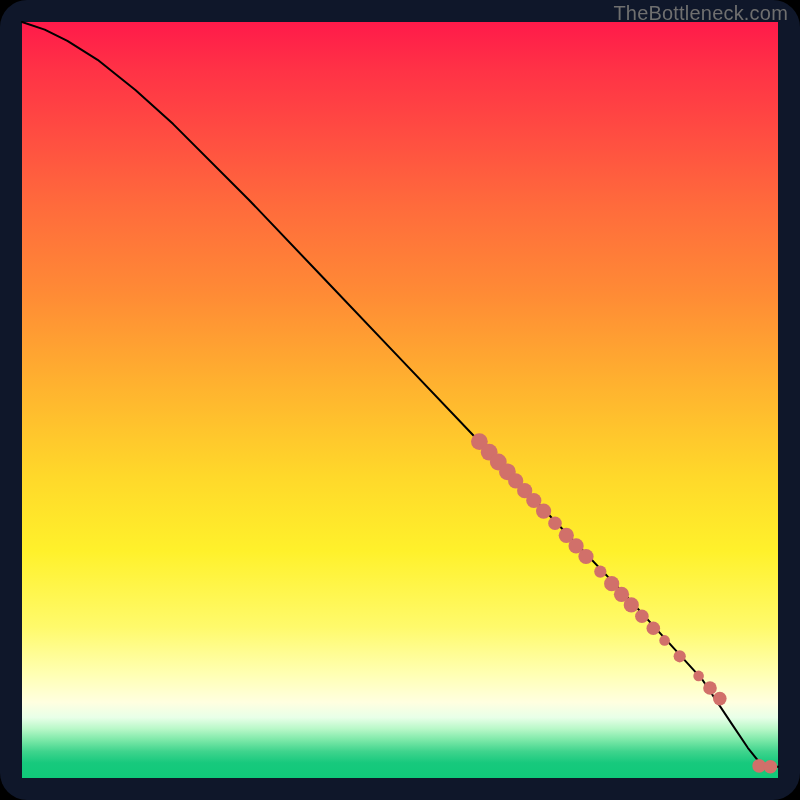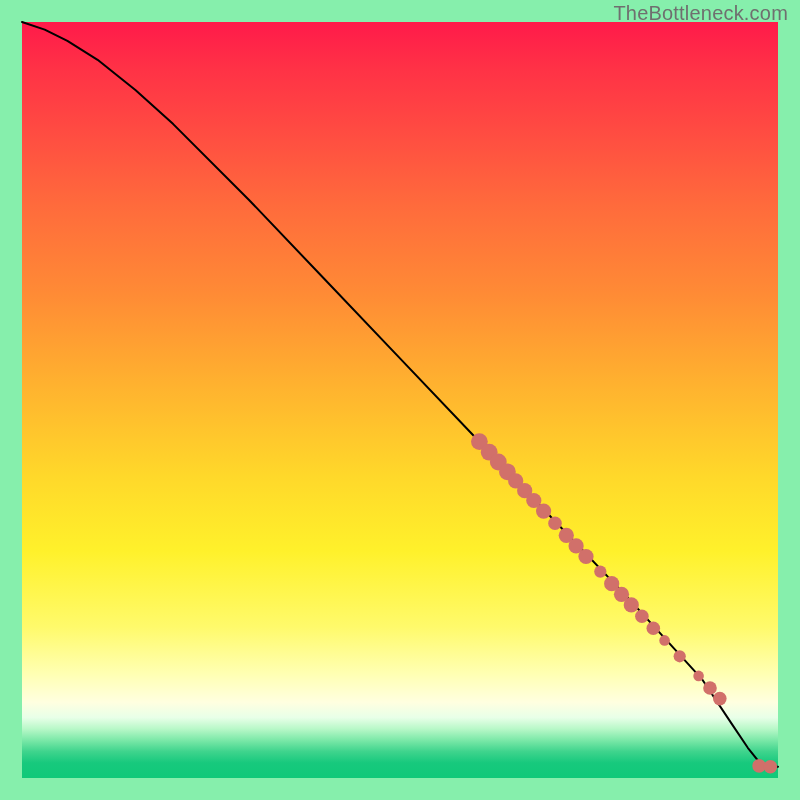--- a/index.html
+++ b/index.html
@@ -8,21 +8,22 @@
     width: 800px;
     height: 800px;
     background: #000;
     overflow: hidden;
     font-family: Arial, Helvetica, sans-serif;
   }
   .stage {
     position: relative;
     width: 800px;
     height: 800px;
-    background: #86efac;
+    background: #0f172a;
+    border-radius: 27px;
   }
   .plot-area {
     position: absolute;
     left: 22px;
     top: 22px;
     width: 756px;
     height: 756px;
     
     background: linear-gradient(to bottom,
       #ff1a4a 0%,

